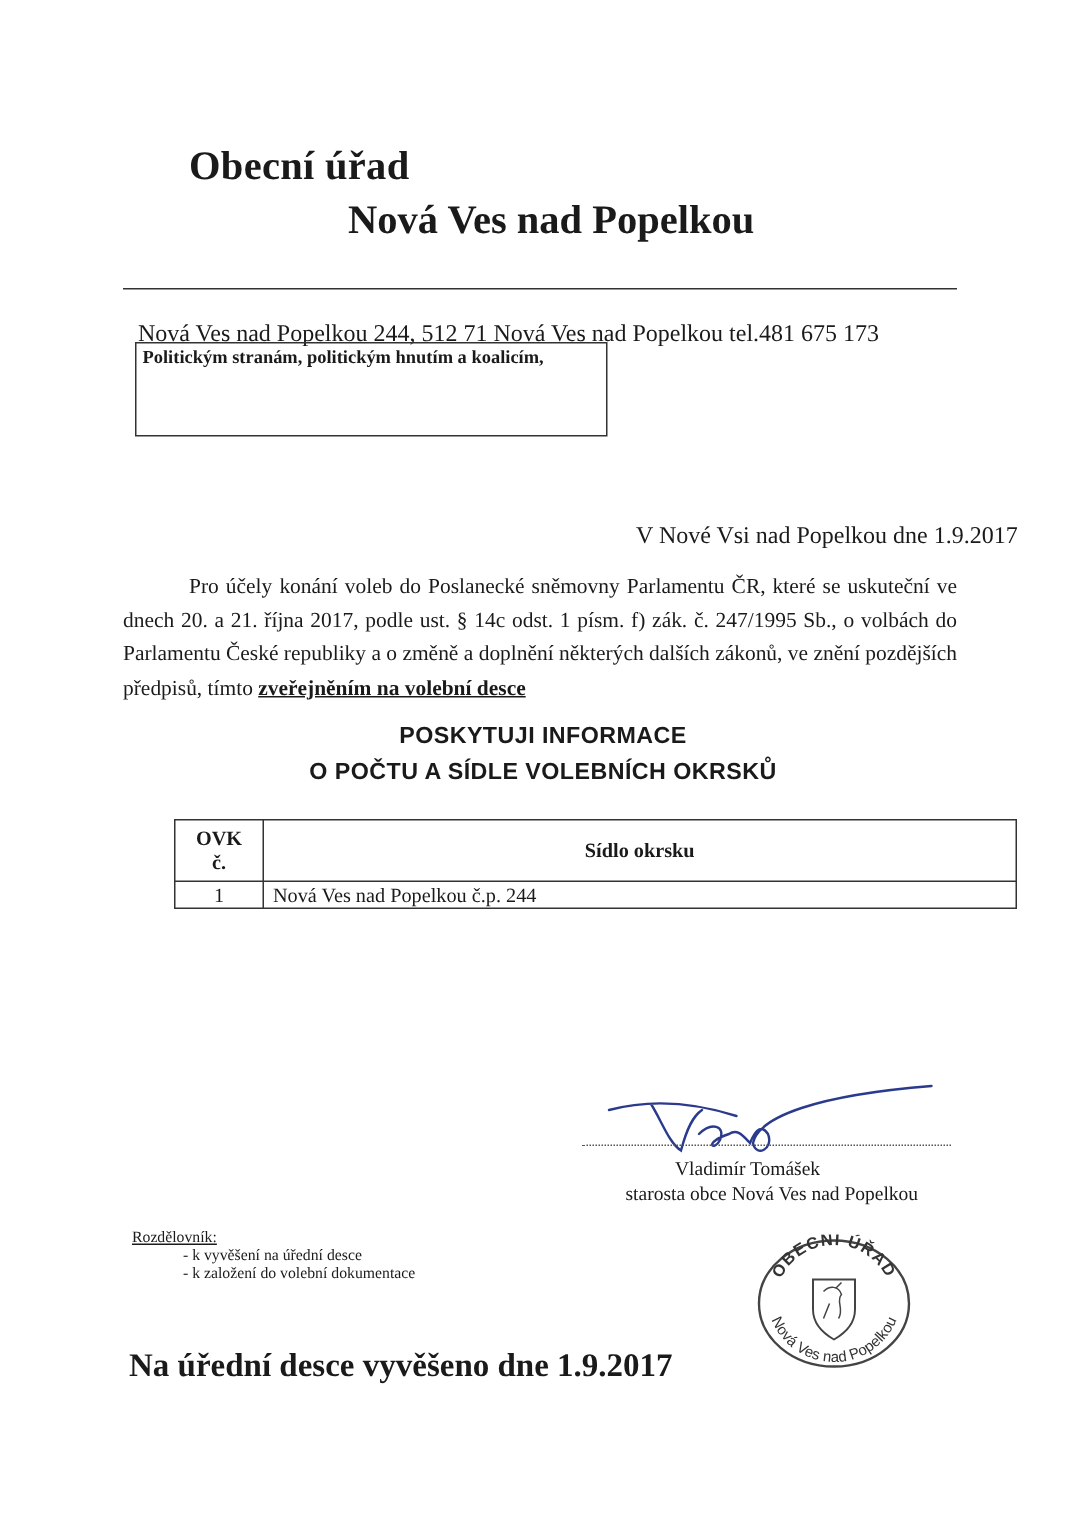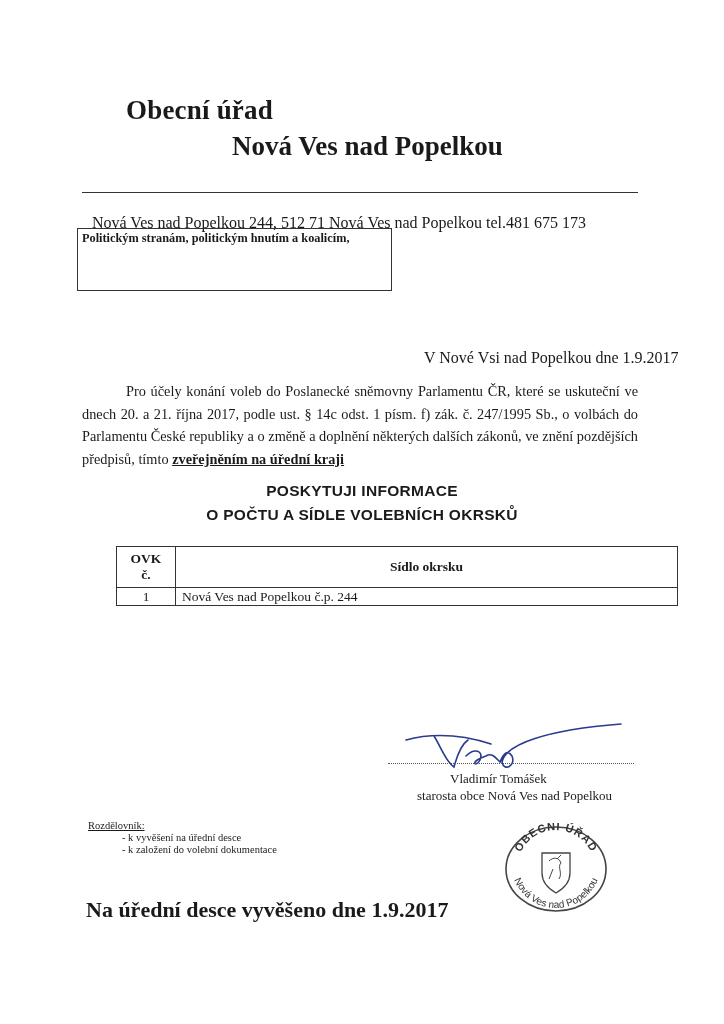--- a/index.html
+++ b/index.html
@@ -6,21 +6,21 @@
     body {
       width: 724px; height: 1024px; background: #ffffff; position: relative; overflow: hidden;
       font-family: "Liberation Serif", serif; color: #1a1a1a;
     }
     .abs { position: absolute; }
     .title1 { left: 126px; top: 95px; font-size: 27px; font-weight: bold; letter-spacing: 0.2px; }
     .title2 { left: 232px; top: 131px; font-size: 27px; font-weight: bold; }
     .addr { left: 92px; top: 170px; font-size: 16px; white-space: nowrap; margin-top: 44px; }
     .hline { left: 82px; top: 192px; width: 556px; height: 0; border-top: 1.5px solid #333; }
     .box {
-      left: 77px; top: 228px; width: 305px; height: 59px; border: 1.5px solid #333;
+      left: 90px; top: 228px; width: 305px; height: 59px; border: 1.5px solid #333;
       padding: 2px 4px 0 4px; font-size: 12.3px; line-height: 14.5px; text-align: justify;
     }
     .box .b { font-weight: bold; display: block; }
     .date { left: 424px; top: 349px; font-size: 16px; white-space: nowrap; }
     .para { left: 82px; top: 380px; width: 556px; font-size: 14.3px; line-height: 22.5px; text-align: justify; }
     .para p { margin: 0; text-indent: 44px; }
     .para u { font-weight: bold; }
     .head { left: 150px; width: 424px; text-align: center; font-family: "Liberation Sans", sans-serif; font-weight: bold; font-size: 15.5px; letter-spacing: 0.3px; }
     .h1 { top: 482px; }
     .h2 { top: 506px; }
@@ -50,21 +50,21 @@
 <div class="abs addr">Nová Ves nad Popelkou 244, 512 71 Nová Ves nad Popelkou tel.481 675 173</div>
 <div class="abs hline"></div>
 
 <div class="abs box">
   <span class="b">Politickým stranám, politickým hnutím a koalicím,</span>
 </div>
 
 <div class="abs date">V Nové Vsi nad Popelkou dne 1.9.2017</div>
 
 <div class="abs para">
-  <p><span>Pro účely konání voleb do Poslanecké sněmovny Parlamentu ČR, které se uskuteční ve dnech 20. a 21. října 2017, podle ust. § 14c odst. 1 písm. f) zák. č. 247/1995 Sb., o volbách do Parlamentu České republiky a o změně a doplnění některých dalších zákonů, ve znění pozdějších předpisů, tímto </span><u>zveřejněním na úřední kraji</u></p>
+  <p><span>Pro účely konání voleb do Poslanecké sněmovny Parlamentu ČR, které se uskuteční ve dnech 20. a 21. října 2017, podle ust. § 14c odst. 1 písm. f) zák. č. 247/1995 Sb., o volbách do Parlamentu České republiky a o změně a doplnění některých dalších zákonů, ve znění pozdějších předpisů, tímto </span><u>zveřejněním na volební desce</u></p>
 </div>
 
 <div class="abs head h1">POSKYTUJI INFORMACE</div>
 <div class="abs head h2">O POČTU A SÍDLE VOLEBNÍCH OKRSKŮ</div>
 
 <table class="okr">
   <tbody>
       <tr>
     <th class="c1">
       <span>OVK</span><br>

